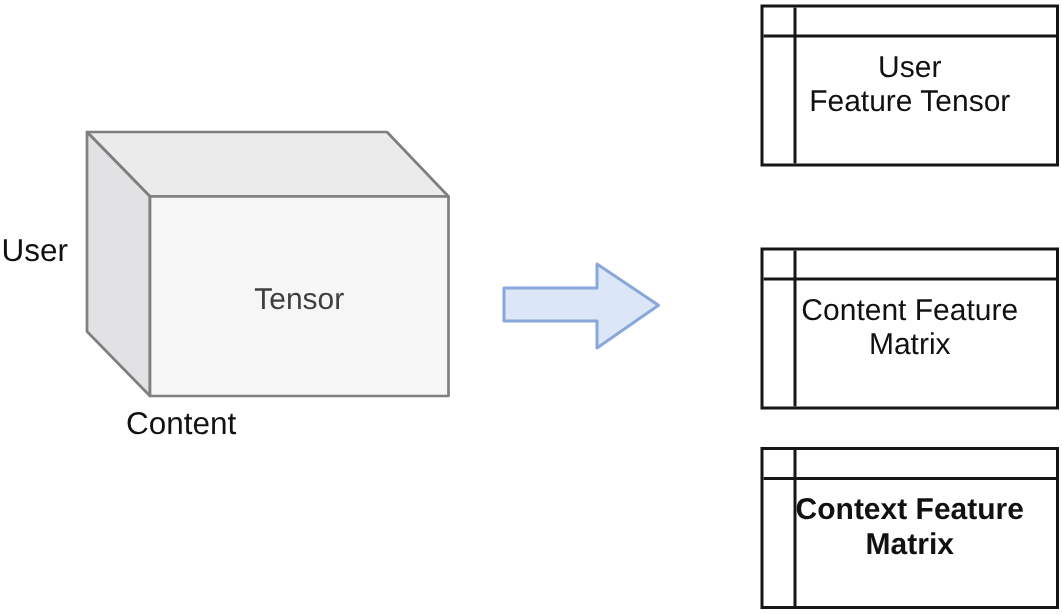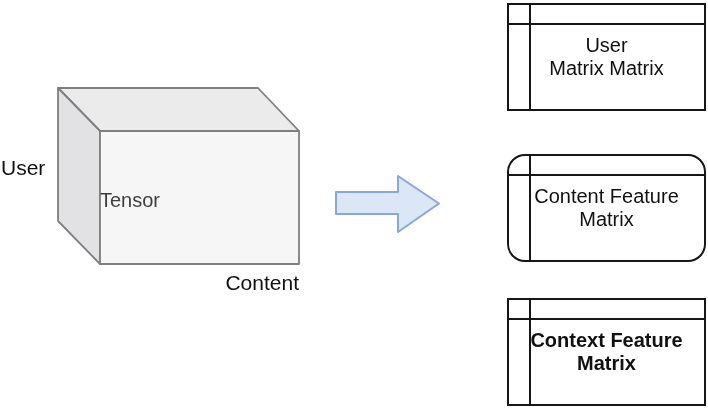--- a/index.html
+++ b/index.html
@@ -26,35 +26,35 @@
   }
   .lbl {
     position: absolute;
     font-size: 21px;
     line-height: 1;
     color: #111111;
     white-space: nowrap;
   }
   .lbl-user    { left: 1px;   top: 157px; }
   .lbl-context { left: 6px;   top: 242px; }
-  .lbl-content { left: 100px; top: 272px; width: 199px; text-align: right; }
-  .lbl-tensor  { left: 100px; top: 190px; width: 199px; text-align: left;
+  .lbl-content { left: 84px; top: 272px; width: 199px; text-align: left; }
+  .lbl-tensor  { left: 100px; top: 190px; width: 199px; text-align: center;
                  font-size: 20px; color: #3f3f3f; }
 
   .matrix-box {
     position: absolute;
     left: 507px;
     width: 199px;
     height: 108px;
     border: 2px solid #161616;
     box-sizing: border-box;
     background: #ffffff;
   }
   .matrix-box.m1 { top: 3px; }
-  .matrix-box.m2 { top: 154px; border-radius: 18px; }
+  .matrix-box.m2 { top: 165px; }
   .matrix-box.m3 { top: 298px; font-weight: bold; }
   .matrix-box .hline {
     position: absolute;
     left: 0; right: 0; top: 18px;
     height: 2px;
     background: #161616;
   }
   .matrix-box .vline {
     position: absolute;
     top: 0; bottom: 0; left: 20px;
@@ -92,21 +92,21 @@
 
   <div class="lbl lbl-user">User</div>
   <div class="lbl lbl-content">Content</div>
   <div class="lbl lbl-tensor">Tensor</div>
 
   <div class="matrix-box m1">
     <div class="hline"></div>
     <div class="vline"></div>
     <div class="cell-text">
       <div>User</div>
-      <div>Matrix Matrix</div>
+      <div>Feature Tensor</div>
     </div>
   </div>
 
   <div class="matrix-box m2">
     <div class="hline"></div>
     <div class="vline"></div>
     <div class="cell-text">
       <div>Content Feature</div>
       <div>Matrix</div>
     </div>

